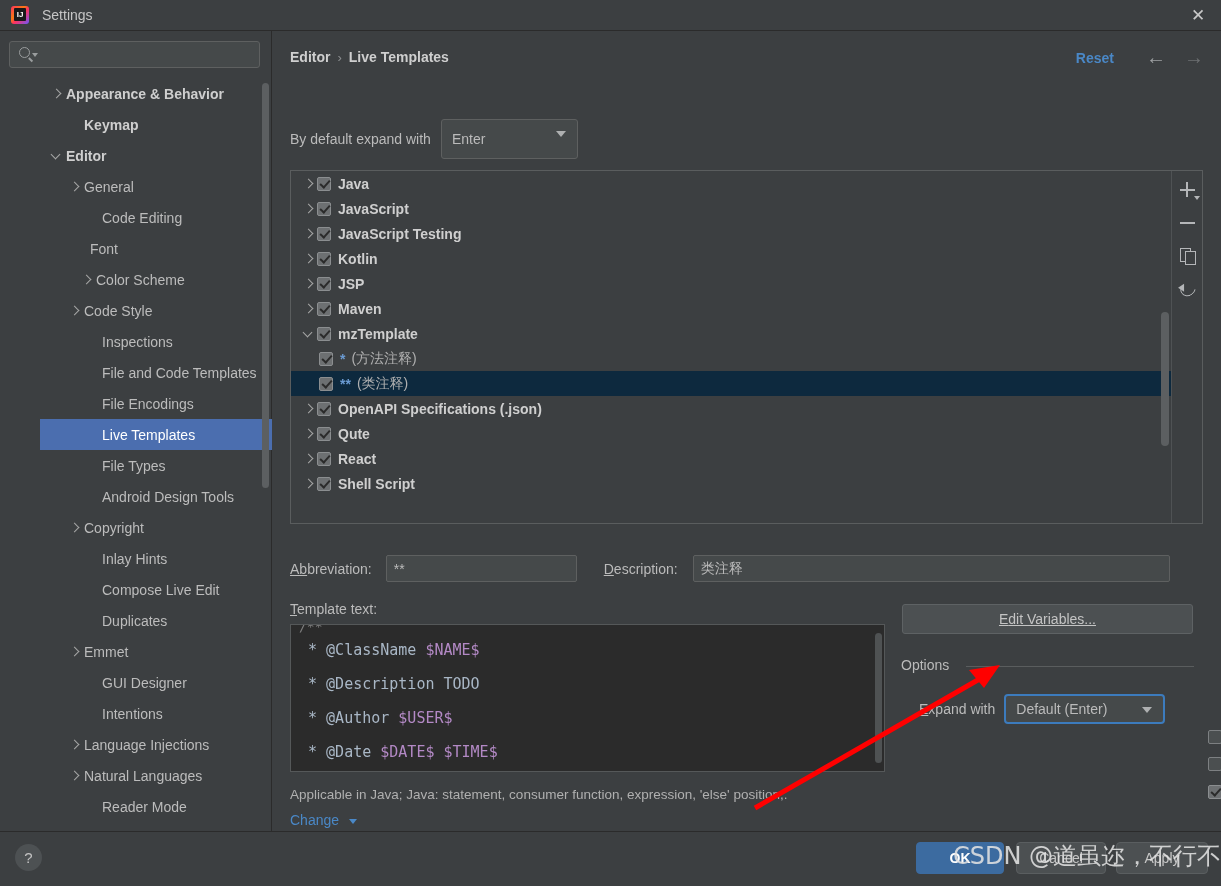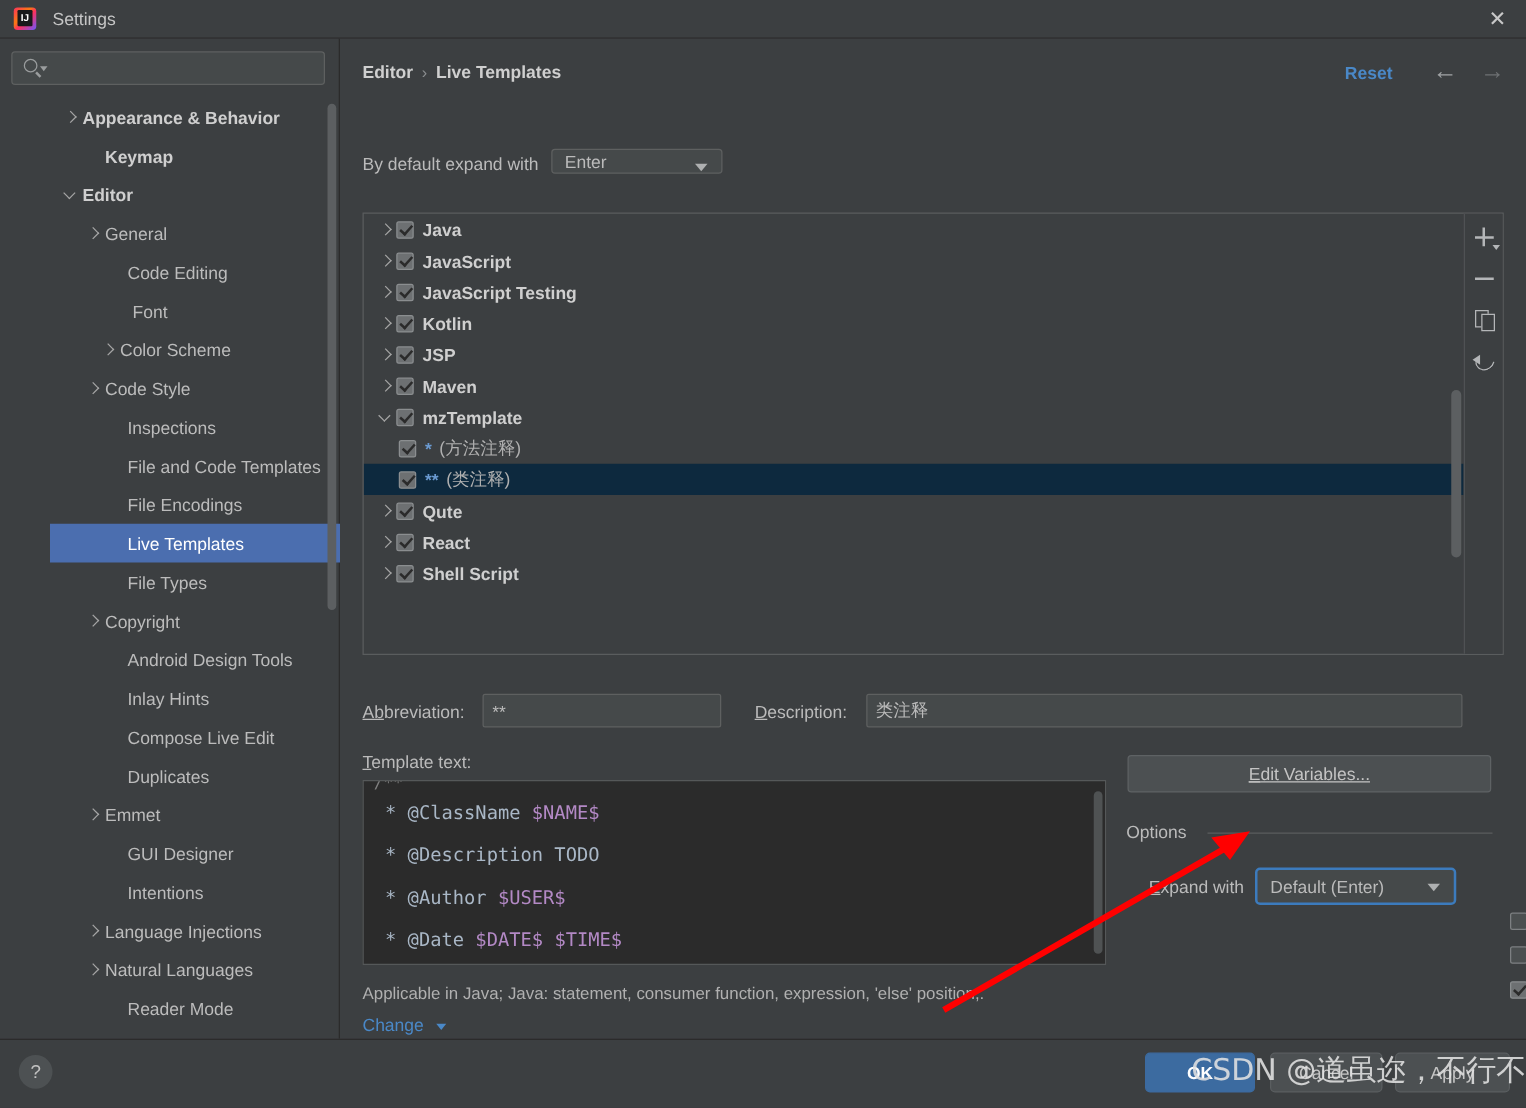--- a/index.html
+++ b/index.html
@@ -110,24 +110,24 @@
   .reset-link {
     position: absolute; right: 107px; top: 19px; font-size: 14px;
     font-weight: bold; color: #4a88c7;
   }
   .nav-arrow {
     position: absolute; top: 16px; font-size: 20px; line-height: 20px; color: #9fa2a4;
   }
   .nav-arrow.back { right: 55px; }
   .nav-arrow.fwd { right: 17px; color: #6d7072; }
 
-  .expand-row { position: absolute; left: 18px; top: 88px; display: flex; align-items: flex-end; gap: 10px; }
+  .expand-row { position: absolute; left: 18px; top: 88px; display: flex; align-items: center; gap: 10px; }
   .expand-label { font-size: 14px; color: #bbbbbb; }
   .combo {
-    position: relative; height: 20px; background: #45494a;
+    position: relative; height: 40px; background: #45494a;
     border: 1px solid #5e6060; border-radius: 3px;
     display: flex; align-items: center;
   }
   .combo .cval { font-size: 14px; color: #bbbbbb; padding-left: 10px; }
   .combo .ccaret {
     position: absolute; right: 11px; top: 11px; width: 0; height: 0;
     border-left: 5px solid transparent; border-right: 5px solid transparent;
     border-top: 6px solid #aeb0b1;
   }
   #combo-expand-default { width: 137px; }
@@ -337,21 +337,21 @@
           <span class="lbl">Editor</span>
         </div>
         <div class="tree-row" style="padding-left: 28px;">
           <span class="arrow right"></span>
           <span class="lbl">General</span>
         </div>
         <div class="tree-row" style="padding-left: 46px;">
           <span class="arrow "></span>
           <span class="lbl">Code Editing</span>
         </div>
-        <div class="tree-row" style="padding-left: 34px; gap: 16px;">
+        <div class="tree-row" style="padding-left: 34px;">
           <span class="arrow "></span>
           <span class="lbl">Font</span>
         </div>
         <div class="tree-row" style="padding-left: 40px;">
           <span class="arrow right"></span>
           <span class="lbl">Color Scheme</span>
         </div>
         <div class="tree-row" style="padding-left: 28px;">
           <span class="arrow right"></span>
           <span class="lbl">Code Style</span>
@@ -371,28 +371,28 @@
           <span class="badge"></span>
         </div>
         <div class="tree-row selected" style="padding-left: 46px;">
           <span class="arrow "></span>
           <span class="lbl">Live Templates</span>
         </div>
         <div class="tree-row" style="padding-left: 46px;">
           <span class="arrow "></span>
           <span class="lbl">File Types</span>
         </div>
+        <div class="tree-row" style="padding-left: 46px;">
+          <span class="arrow "></span>
+          <span class="lbl">Android Design Tools</span>
+        </div>
         <div class="tree-row" style="padding-left: 28px;">
           <span class="arrow right"></span>
           <span class="lbl">Copyright</span>
           <span class="badge"></span>
-        </div>
-        <div class="tree-row" style="padding-left: 46px;">
-          <span class="arrow "></span>
-          <span class="lbl">Android Design Tools</span>
         </div>
         <div class="tree-row" style="padding-left: 46px;">
           <span class="arrow "></span>
           <span class="lbl">Inlay Hints</span>
           <span class="badge"></span>
         </div>
         <div class="tree-row" style="padding-left: 46px;">
           <span class="arrow "></span>
           <span class="lbl">Compose Live Edit</span>
         </div>
@@ -489,20 +489,25 @@
           </div>
           <div class="t-row child">
             <span class="cb checked"></span>
             <span class="t-abbr">*</span>
             <span class="t-desc">(方法注释)</span>
           </div>
           <div class="t-row selected child">
             <span class="cb checked"></span>
             <span class="t-abbr">**</span>
             <span class="t-desc">(类注释)</span>
+          </div>
+          <div class="t-row">
+            <span class="t-arrow right"></span>
+            <span class="cb checked"></span>
+            <span class="t-lbl">OpenAPI Specifications (.json)</span>
           </div>
           <div class="t-row">
             <span class="t-arrow right"></span>
             <span class="cb checked"></span>
             <span class="t-lbl">Qute</span>
           </div>
           <div class="t-row">
             <span class="t-arrow right"></span>
             <span class="cb checked"></span>
             <span class="t-lbl">React</span>

